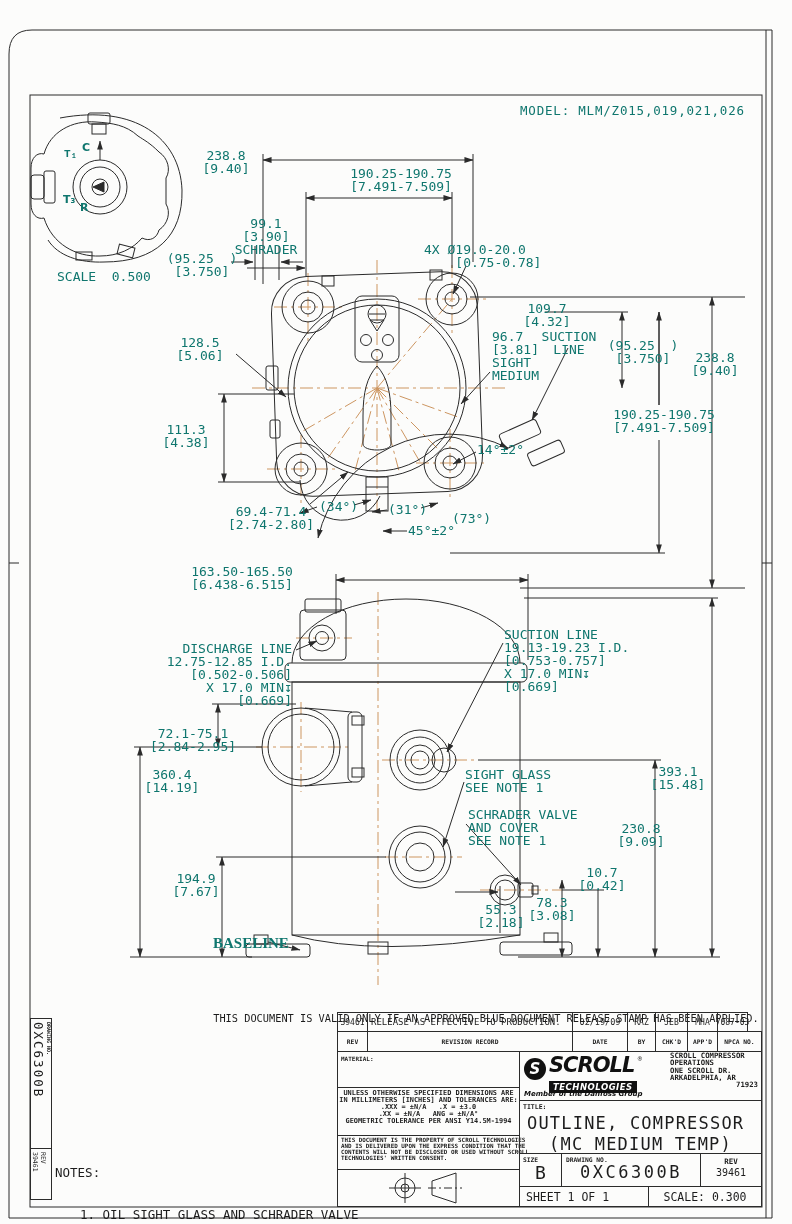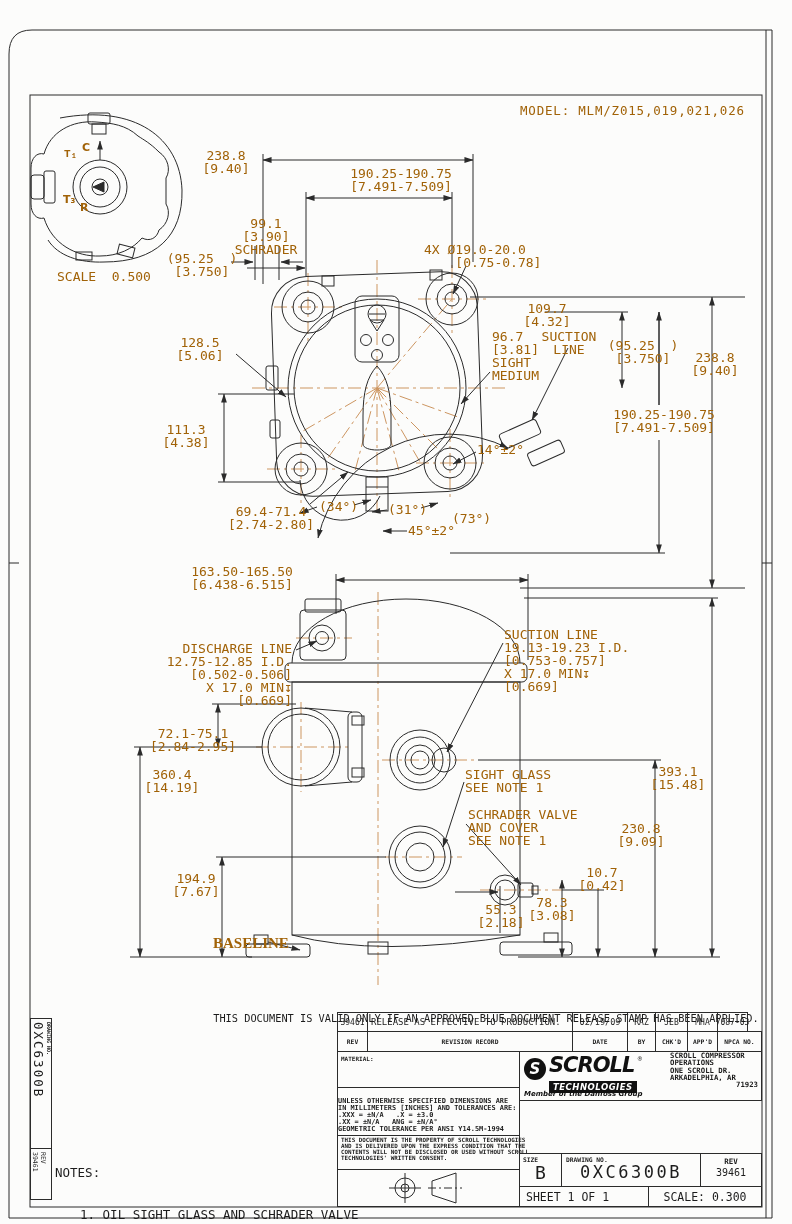--- a/index.html
+++ b/index.html
@@ -1,20 +1,20 @@
 <!DOCTYPE html>
 <html style="--cl: #cd9661; --ink: #2b2b2b;"><head>
 <meta charset="utf-8">
 <style>
   :root{ --ink:#2b2b2b; --cl:#cd9661; }
   html,body{margin:0;padding:0;background:#e9e9e7;}
   .page{position:relative;width:792px;height:1224px;background:#fcfcfb;overflow:hidden;
         font-family:"DejaVu Sans Mono","Liberation Mono",monospace;color:#1c1c1c;}
   svg.geo{position:absolute;left:0;top:0;}
-  .dim{position:absolute;font-size:13px;line-height:14px;white-space:pre;color:#a16207;}
+  .dim{position:absolute;font-size:13px;line-height:14px;white-space:pre;color:#0f766e;}
   .dim.c{text-align:center;}
   .dim.r{text-align:right;}
   .tb{position:absolute;border:1px solid var(--ink);box-sizing:border-box;background:transparent;}
   .cell{position:absolute;border:1px solid var(--ink);box-sizing:border-box;display:flex;align-items:center;justify-content:center;white-space:pre;}
   .cell.left{justify-content:flex-start;padding-left:3px;}
   .tinyhdr{font-size:6.3px;font-weight:bold;}
   .lines div{white-space:pre;}
   .vcell{writing-mode:vertical-rl;height:100%;padding-top:3px;box-sizing:border-box;}
   .addr div:last-child{text-align:right;}
   .blockline{line-height:1;}
@@ -299,21 +299,21 @@
   <div class="cell tinyhdr" style="left:367px;top:1031px;width:206px;height:21px">REVISION RECORD</div>
   <div class="cell tinyhdr" style="left:572px;top:1031px;width:56px;height:21px">DATE</div>
   <div class="cell tinyhdr" style="left:627px;top:1031px;width:29px;height:21px">BY</div>
   <div class="cell tinyhdr" style="left:655px;top:1031px;width:33px;height:21px">CHK'D</div>
   <div class="cell tinyhdr" style="left:687px;top:1031px;width:31px;height:21px">APP'D</div>
   <div class="cell tinyhdr" style="left:717px;top:1031px;width:45px;height:21px">NPCA NO.</div>
 
   <div class="tb" style="left:337px;top:1051px;width:183px;height:37px">
     <div style="font-size:6px;font-weight:bold;padding:3px 0 0 3px">MATERIAL:</div>
   </div>
-  <div class="tb lines" style="left:337px;top:1087px;width:183px;height:49px;font-size:6.9px;line-height:9.1px;padding-top:10px;font-weight:bold">
+  <div class="tb lines" style="left:337px;top:1087px;width:183px;height:49px;font-size:6.9px;line-height:9.1px;text-align:center;padding-top:2px;font-weight:bold">
       <div class="blockline">UNLESS OTHERWISE SPECIFIED DIMENSIONS ARE</div>
       <div class="blockline">IN MILLIMETERS [INCHES] AND TOLERANCES ARE:</div>
       <div class="blockline">.XXX = ±N/A   .X = ±3.0</div>
       <div class="blockline">.XX = ±N/A   ANG = ±N/A°</div>
       <div class="blockline">GEOMETRIC TOLERANCE PER ANSI Y14.5M-1994</div>
     </div>
   <div class="tb lines" style="left:337px;top:1135px;width:183px;height:35px;font-size:5.9px;line-height:7.6px;padding:2px 0 0 3px;font-weight:bold">
       <div class="blockline">THIS DOCUMENT IS THE PROPERTY OF SCROLL TECHNOLOGIES</div>
       <div class="blockline">AND IS DELIVERED UPON THE EXPRESS CONDITION THAT THE</div>
       <div class="blockline">CONTENTS WILL NOT BE DISCLOSED OR USED WITHOUT SCROLL</div>
@@ -332,20 +332,25 @@
     </div>
     <div class="lines addr" style="position:absolute;right:3px;top:0;width:88px;font-size:7.3px;line-height:8.3px;font-weight:bold">
         <div class="blockline">SCROLL COMPRESSOR</div>
         <div class="blockline">OPERATIONS</div>
         <div class="blockline">ONE SCROLL DR.</div>
         <div class="blockline">ARKADELPHIA, AR</div>
         <div class="blockline">71923</div>
       </div>
     <div style="position:absolute;left:4px;bottom:2px;font:italic bold 7px 'DejaVu Sans',sans-serif;color:#111">Member of the Danfoss Group</div>
   </div>
+  <div class="tb" style="left:519px;top:1100px;width:243px;height:54px">
+    <div style="font-size:6.5px;font-weight:bold;padding:2px 0 0 3px">TITLE:</div>
+    <div style="position:absolute;left:7px;top:12px;font-size:17px;letter-spacing:1.2px;white-space:pre">OUTLINE, COMPRESSOR</div>
+    <div style="position:absolute;left:0;top:33px;width:100%;text-align:center;font-size:17px;letter-spacing:1.2px;white-space:pre">(MC MEDIUM TEMP)</div>
+  </div>
   <div class="tb" style="left:519px;top:1153px;width:43px;height:34px">
     <div style="font-size:6.3px;font-weight:bold;text-align:left;padding:2px 0 0 3px">SIZE</div>
     <div style="text-align:center;font-size:18px;line-height:20px">B</div>
   </div>
   <div class="tb" style="left:561px;top:1153px;width:140px;height:34px">
     <div style="font-size:6.3px;font-weight:bold;padding:2px 0 0 4px">DRAWING NO.</div>
     <div style="text-align:center;font-size:17px;letter-spacing:2.5px;line-height:19px">0XC6300B</div>
   </div>
   <div class="tb" style="left:700px;top:1153px;width:62px;height:34px">
     <div style="font-size:7.5px;font-weight:bold;text-align:center;padding-top:3px">REV</div>

